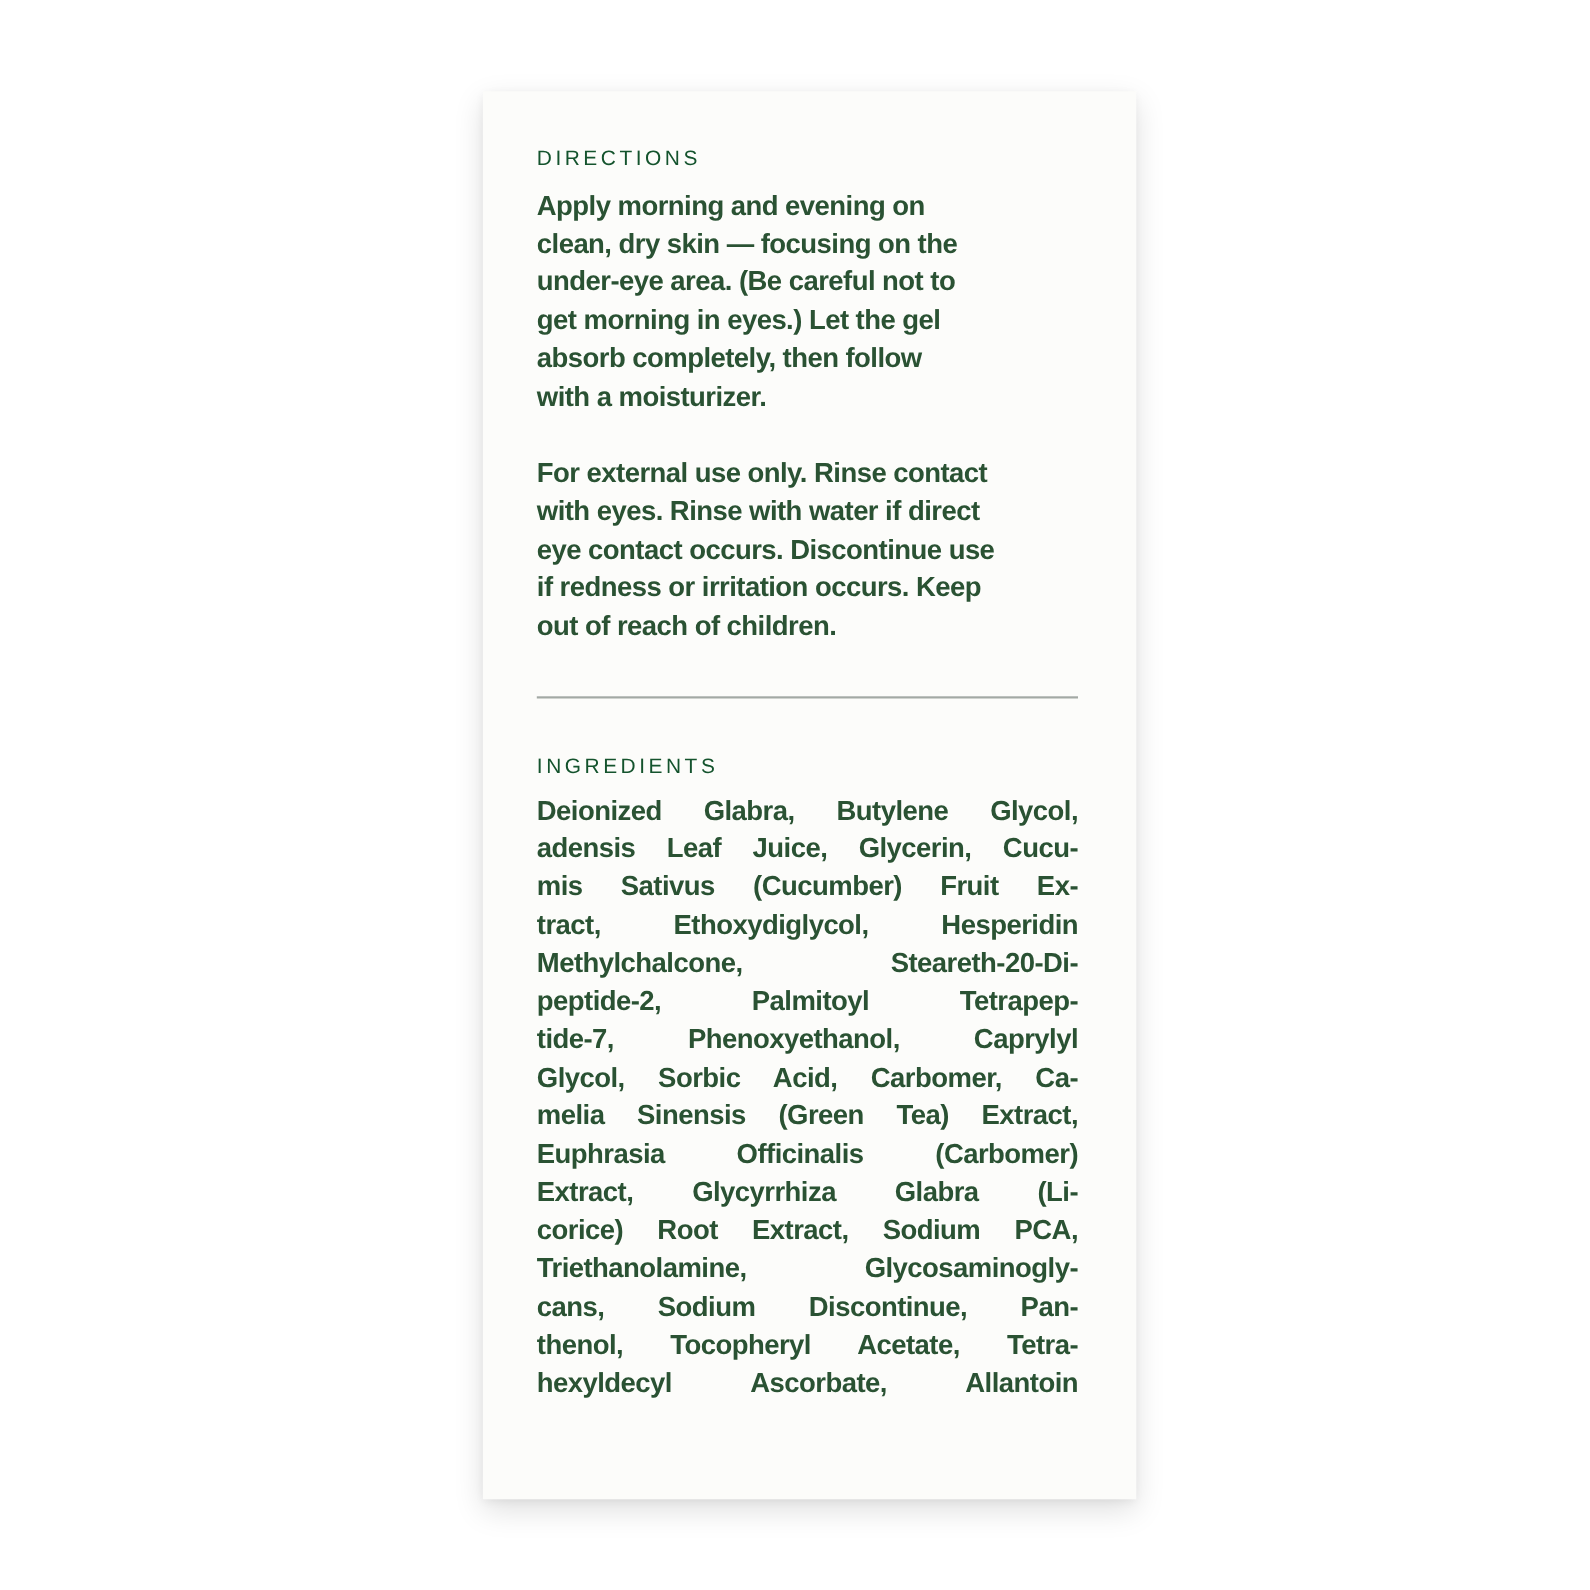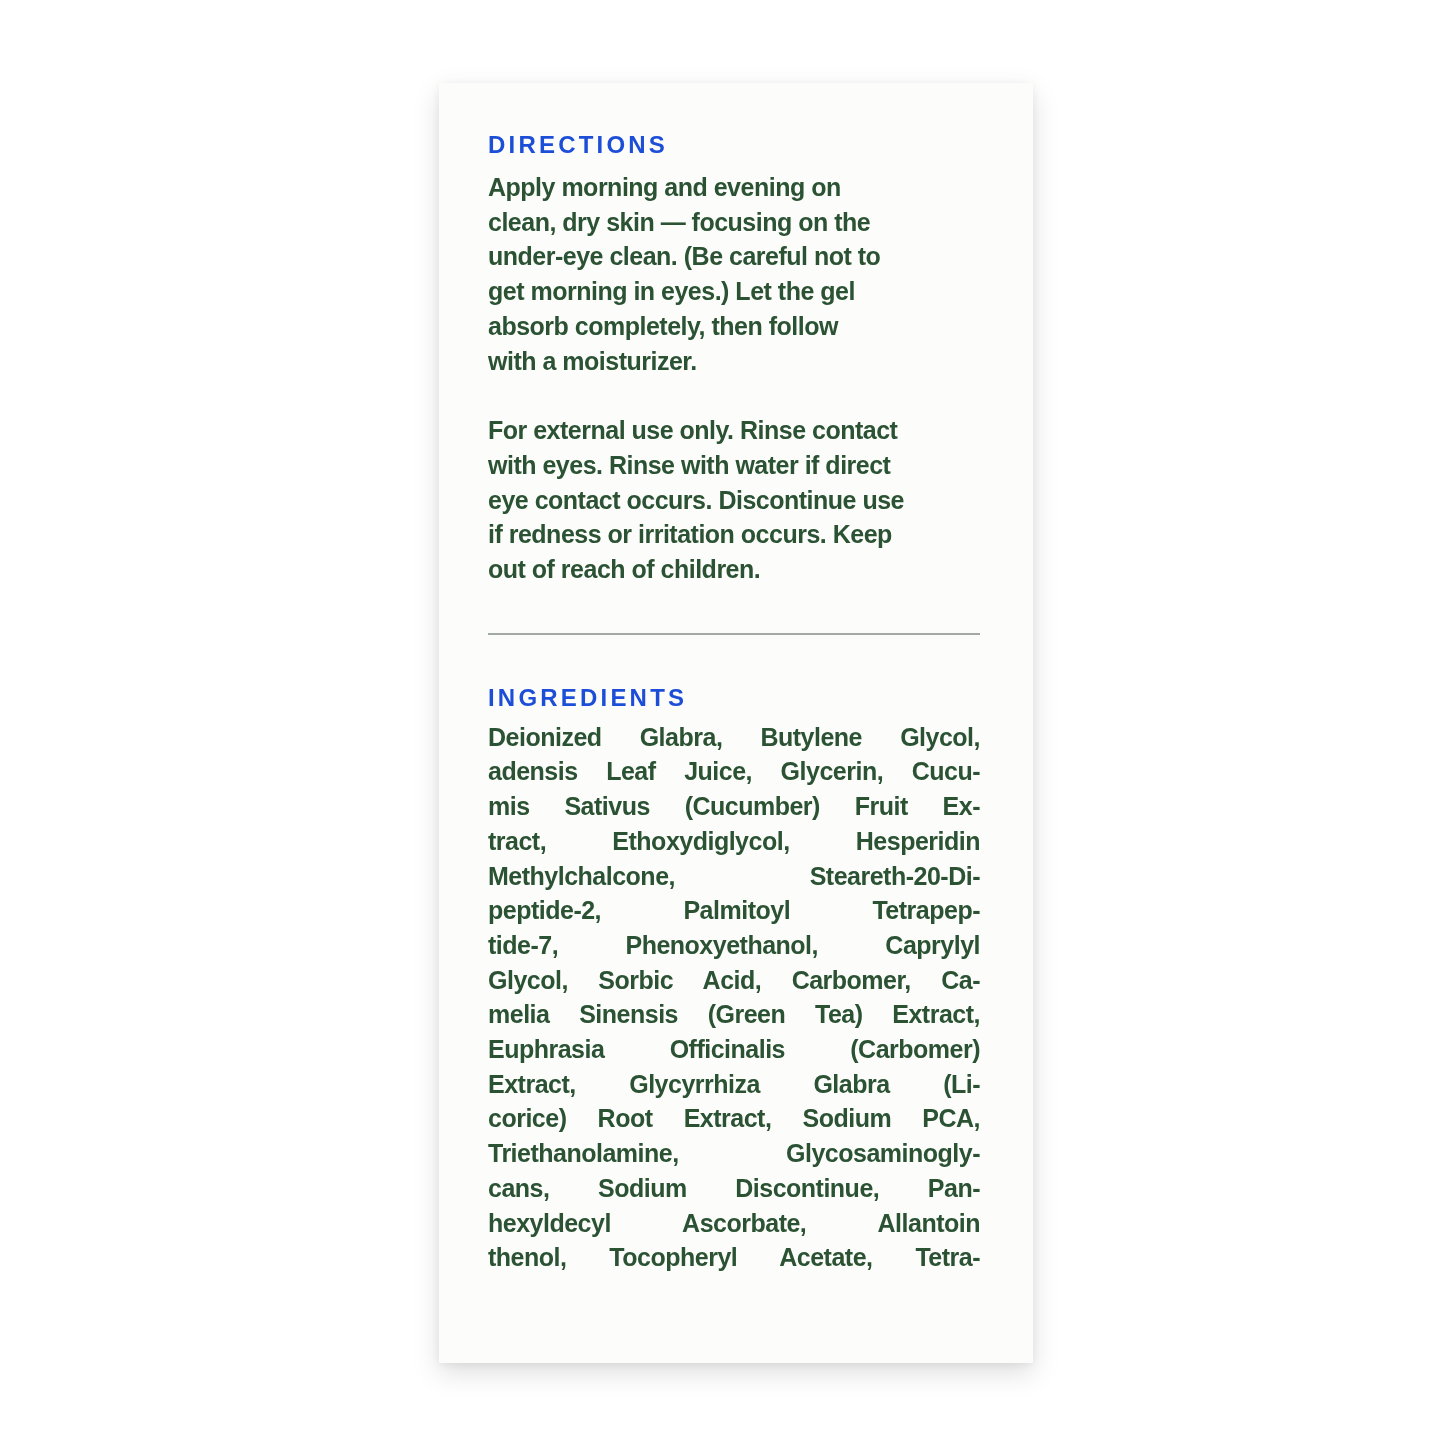--- a/index.html
+++ b/index.html
@@ -22,25 +22,25 @@
     height: 1280px;
     background: #fcfcfa;
     box-shadow: 0 10px 26px rgba(0,0,0,0.13), 0 2px 8px rgba(0,0,0,0.06);
     box-sizing: border-box;
   }
   .card-content {
     padding: 50px 53px 0 49px;
     color: #2a5233;
   }
   .section-heading {
-    font-size: 24px;
+    font-size: 19px;
     line-height: 24px;
-    font-weight: 700;
+    font-weight: 400;
     letter-spacing: 3.2px;
-    color: #1d4ed8;
+    color: #14532d;
     margin: 0 0 13px 0;
   }
   .para {
     margin: 0 0 35px 0;
   }
   .para:last-child {
     margin-bottom: 0;
   }
   .text-line {
     font-size: 25px;
@@ -71,21 +71,21 @@
 
 <div class="label-card">
   <div class="card-content">
 
     <div class="directions-section">
       <div class="section-heading">DIRECTIONS</div>
 
       <div class="para">
         <div class="text-line">Apply morning and evening on</div>
         <div class="text-line">clean, dry skin — focusing on the</div>
-        <div class="text-line">under-eye clean. (Be careful not to</div>
+        <div class="text-line">under-eye area. (Be careful not to</div>
         <div class="text-line">get morning in eyes.) Let the gel</div>
         <div class="text-line">absorb completely, then follow</div>
         <div class="text-line">with a moisturizer.</div>
       </div>
 
       <div class="para">
         <div class="text-line">For external use only. Rinse contact</div>
         <div class="text-line">with eyes. Rinse with water if direct</div>
         <div class="text-line">eye contact occurs. Discontinue use</div>
         <div class="text-line">if redness or irritation occurs. Keep</div>
@@ -106,19 +106,19 @@
         <div class="text-line">Methylchalcone, Steareth-20-Di-</div>
         <div class="text-line">peptide-2, Palmitoyl Tetrapep-</div>
         <div class="text-line">tide-7, Phenoxyethanol, Caprylyl</div>
         <div class="text-line">Glycol, Sorbic Acid, Carbomer, Ca-</div>
         <div class="text-line">melia Sinensis (Green Tea) Extract,</div>
         <div class="text-line">Euphrasia Officinalis (Carbomer)</div>
         <div class="text-line">Extract, Glycyrrhiza Glabra (Li-</div>
         <div class="text-line">corice) Root Extract, Sodium PCA,</div>
         <div class="text-line">Triethanolamine, Glycosaminogly-</div>
         <div class="text-line">cans, Sodium Discontinue, Pan-</div>
+        <div class="text-line">thenol, Tocopheryl Acetate, Tetra-</div>
         <div class="text-line">hexyldecyl Ascorbate, Allantoin</div>
-        <div class="text-line">thenol, Tocopheryl Acetate, Tetra-</div>
       </div>
     </div>
 
   </div>
 </div>
 
 </body></html>

